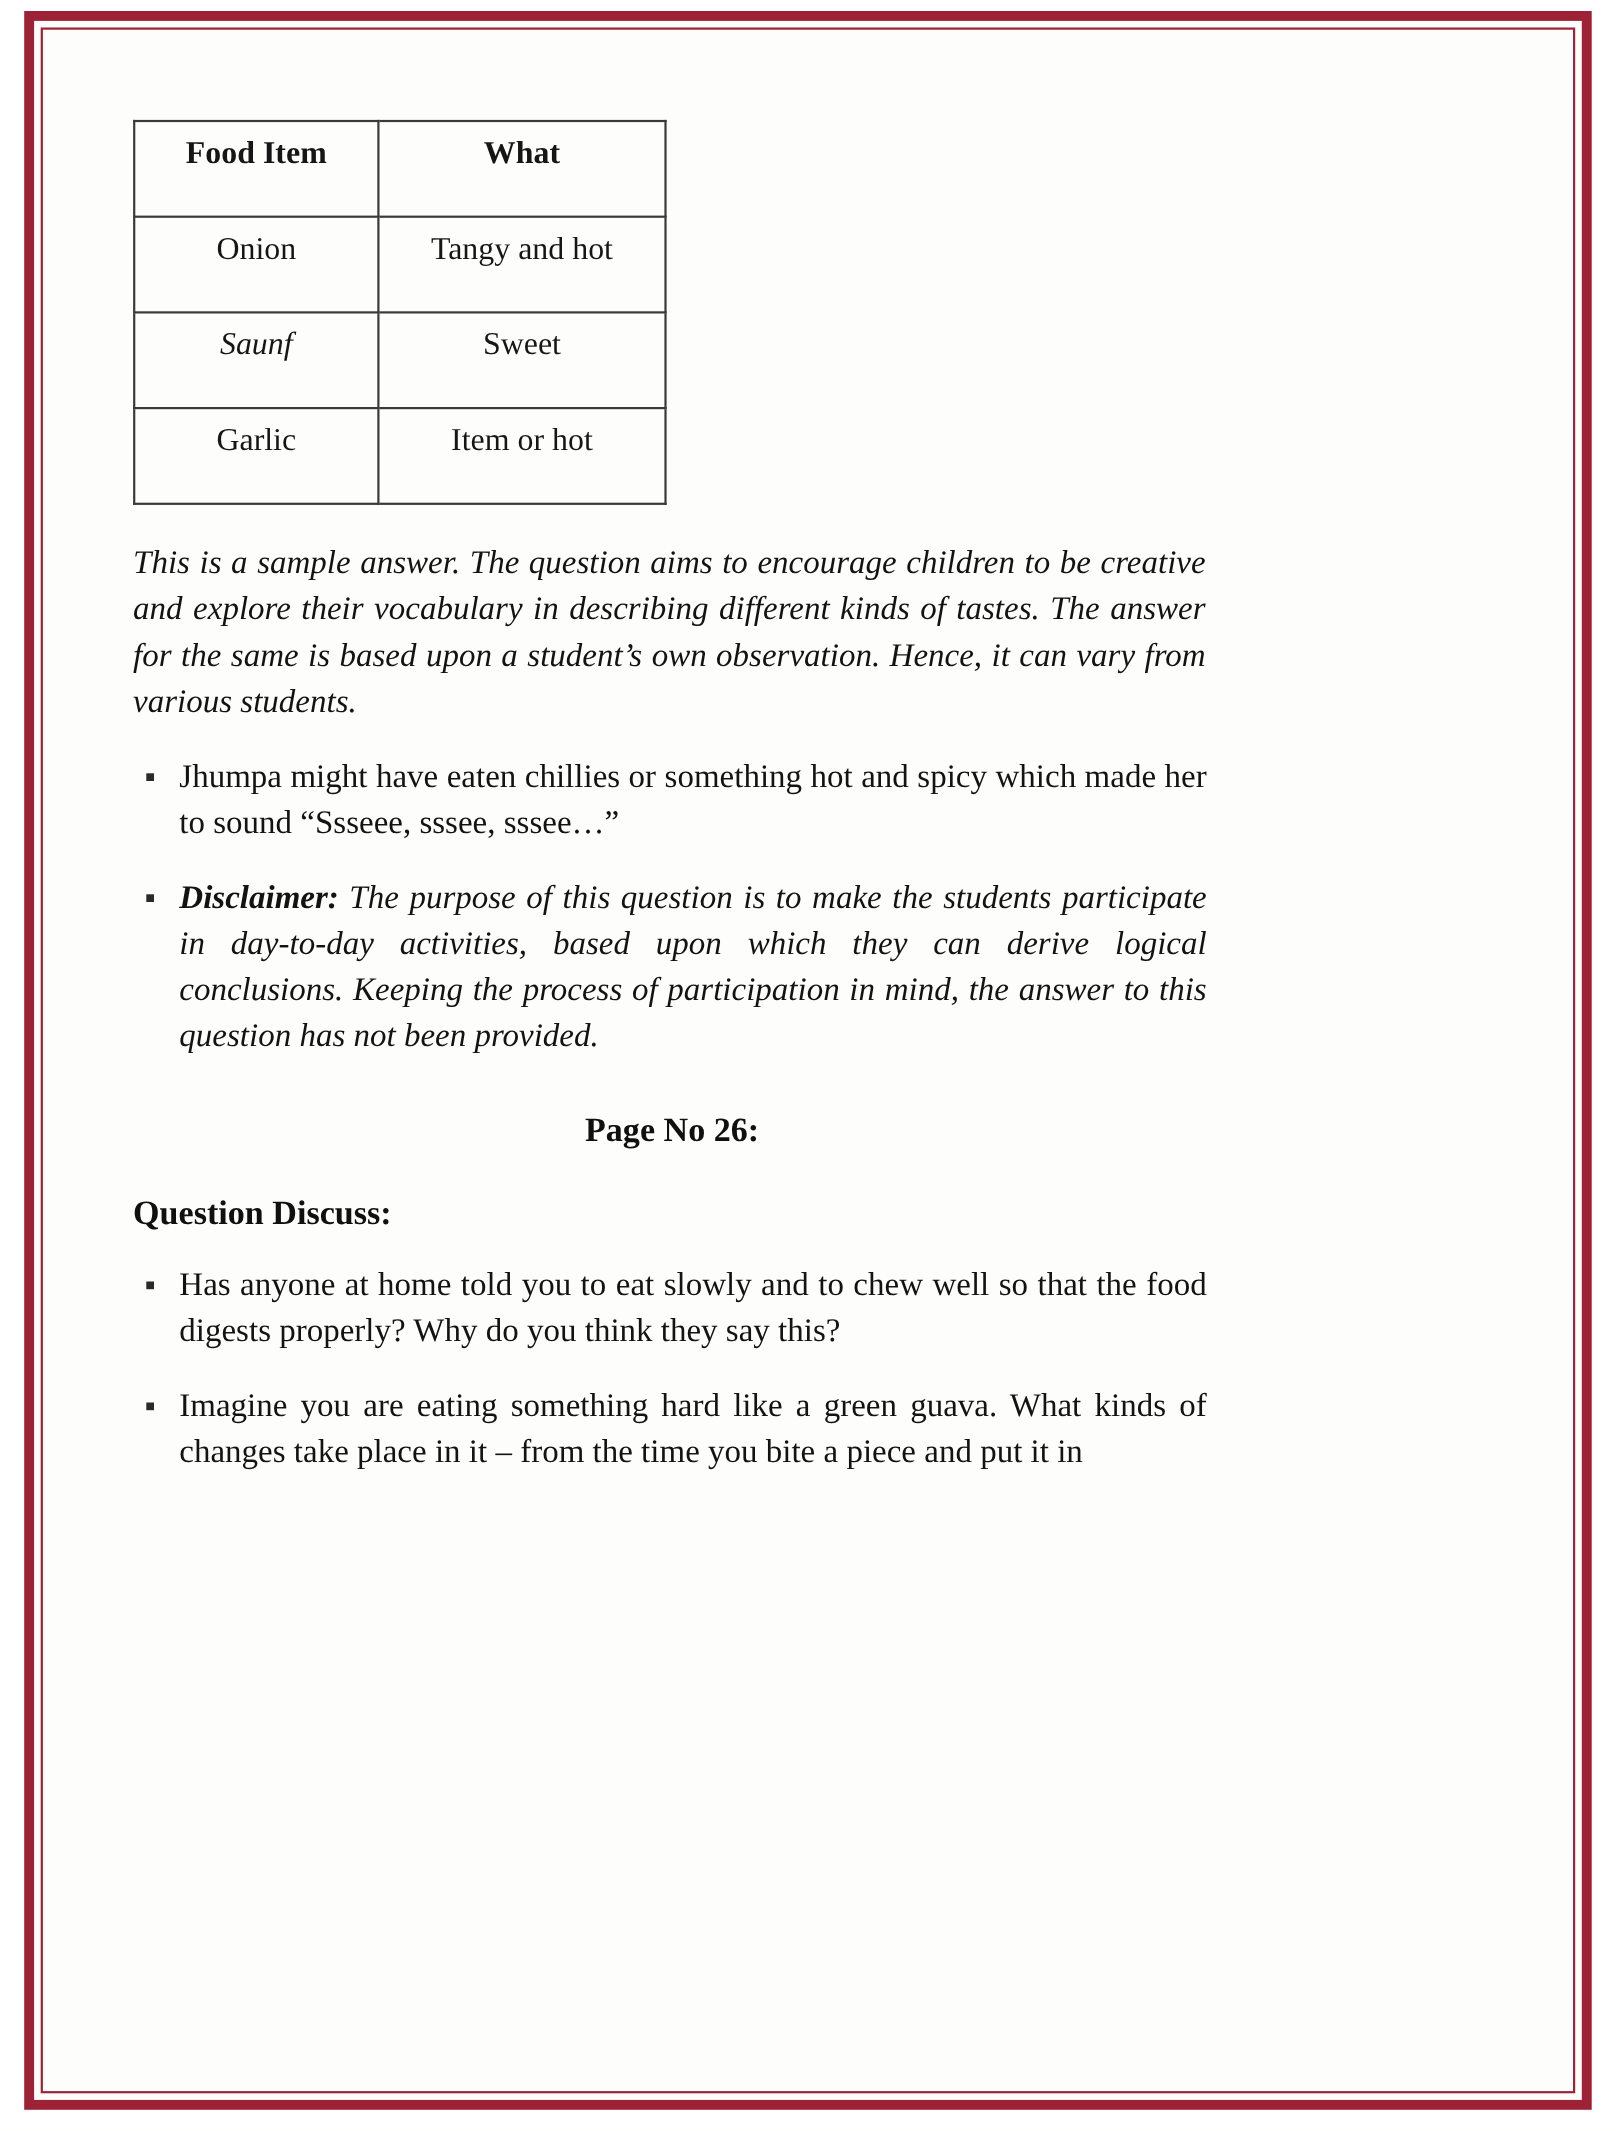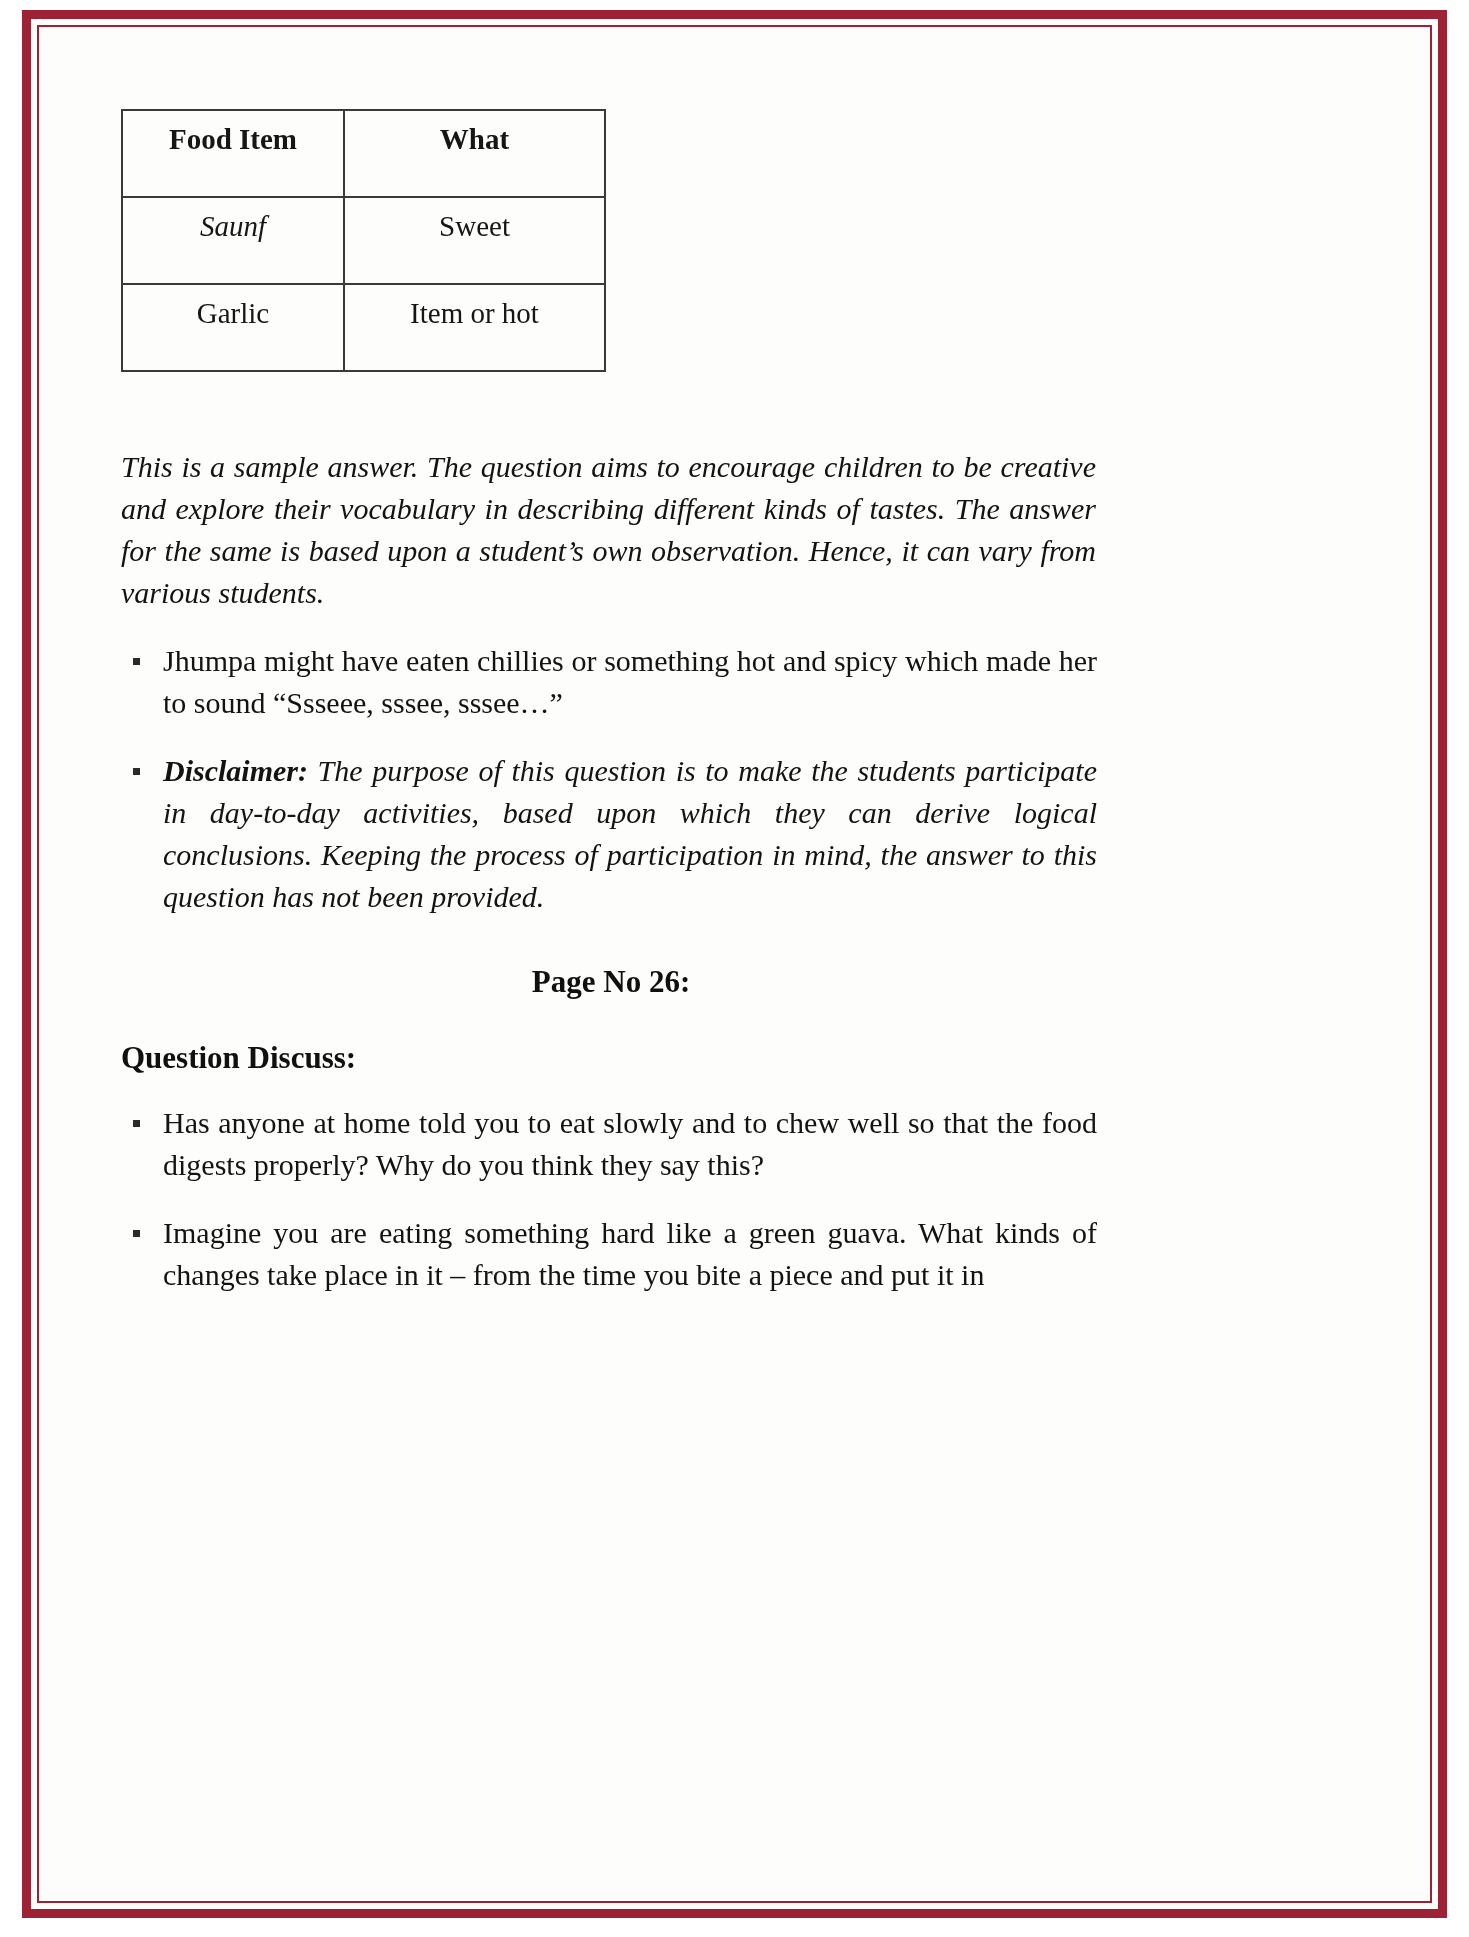--- a/index.html
+++ b/index.html
@@ -77,21 +77,21 @@
   .food-table .col-taste { width: 247px; }
   .cell-italic { font-style: italic; }
 
   
   .para-italic {
     font-style: italic;
     font-size: 30px;
     line-height: 1.40;
     text-align: justify;
     color: #131313;
-    margin: 74px 0 0 0;
+    margin: 32px 0 0 0;
     width: 975px;
   }
 
   ul.bullets {
     list-style: none;
     margin: 0;
     padding: 0;
   }
   ul.bullets li {
     position: relative;
@@ -145,20 +145,24 @@
 
       <table class="food-table">
         <thead>
           <tr>
             <th class="col-item">Food Item</th>
             <th class="col-taste">What</th>
           </tr>
         </thead>
         <tbody>
           <tr>
+            <td>Onion</td>
+            <td>Tangy and hot</td>
+          </tr>
+          <tr>
             <td class="cell-italic">Saunf</td>
             <td>Sweet</td>
           </tr>
           <tr>
             <td>Garlic</td>
             <td>Item or hot</td>
           </tr>
         </tbody>
       </table>
 

